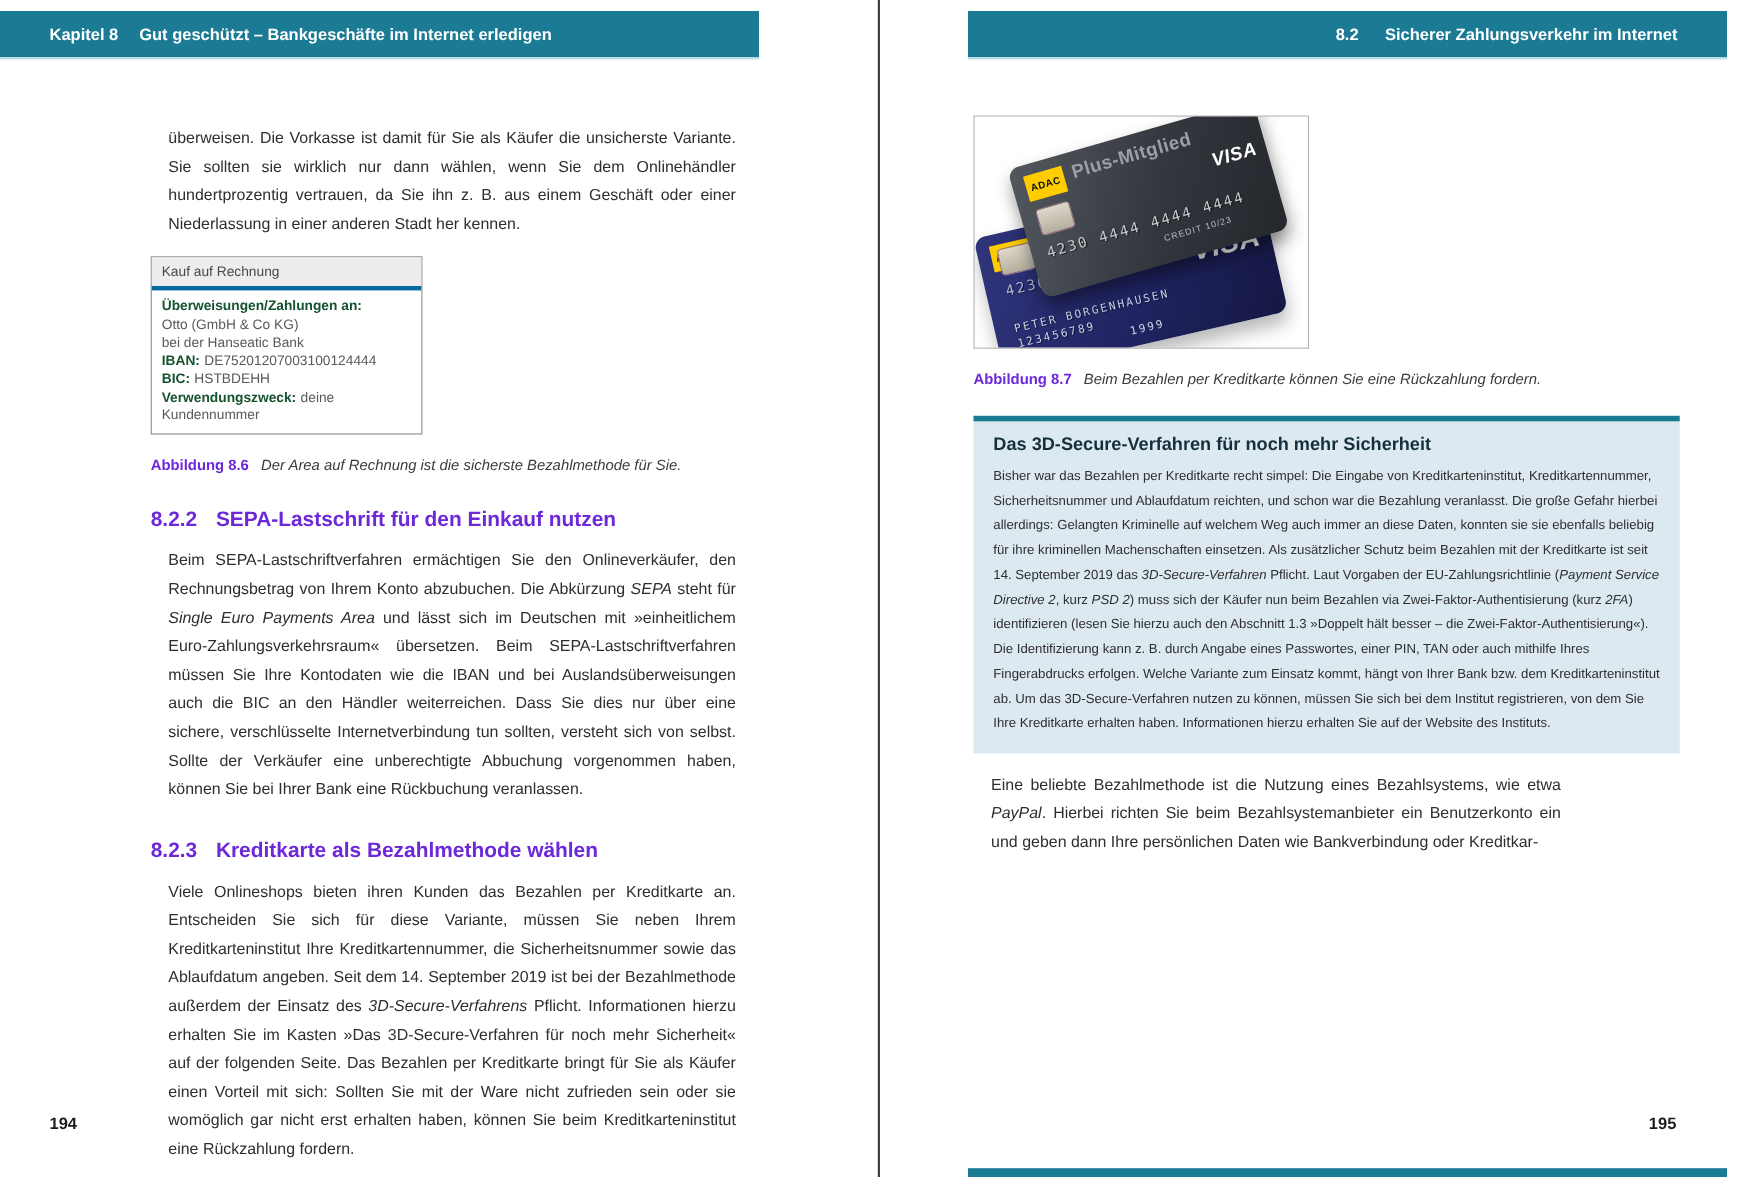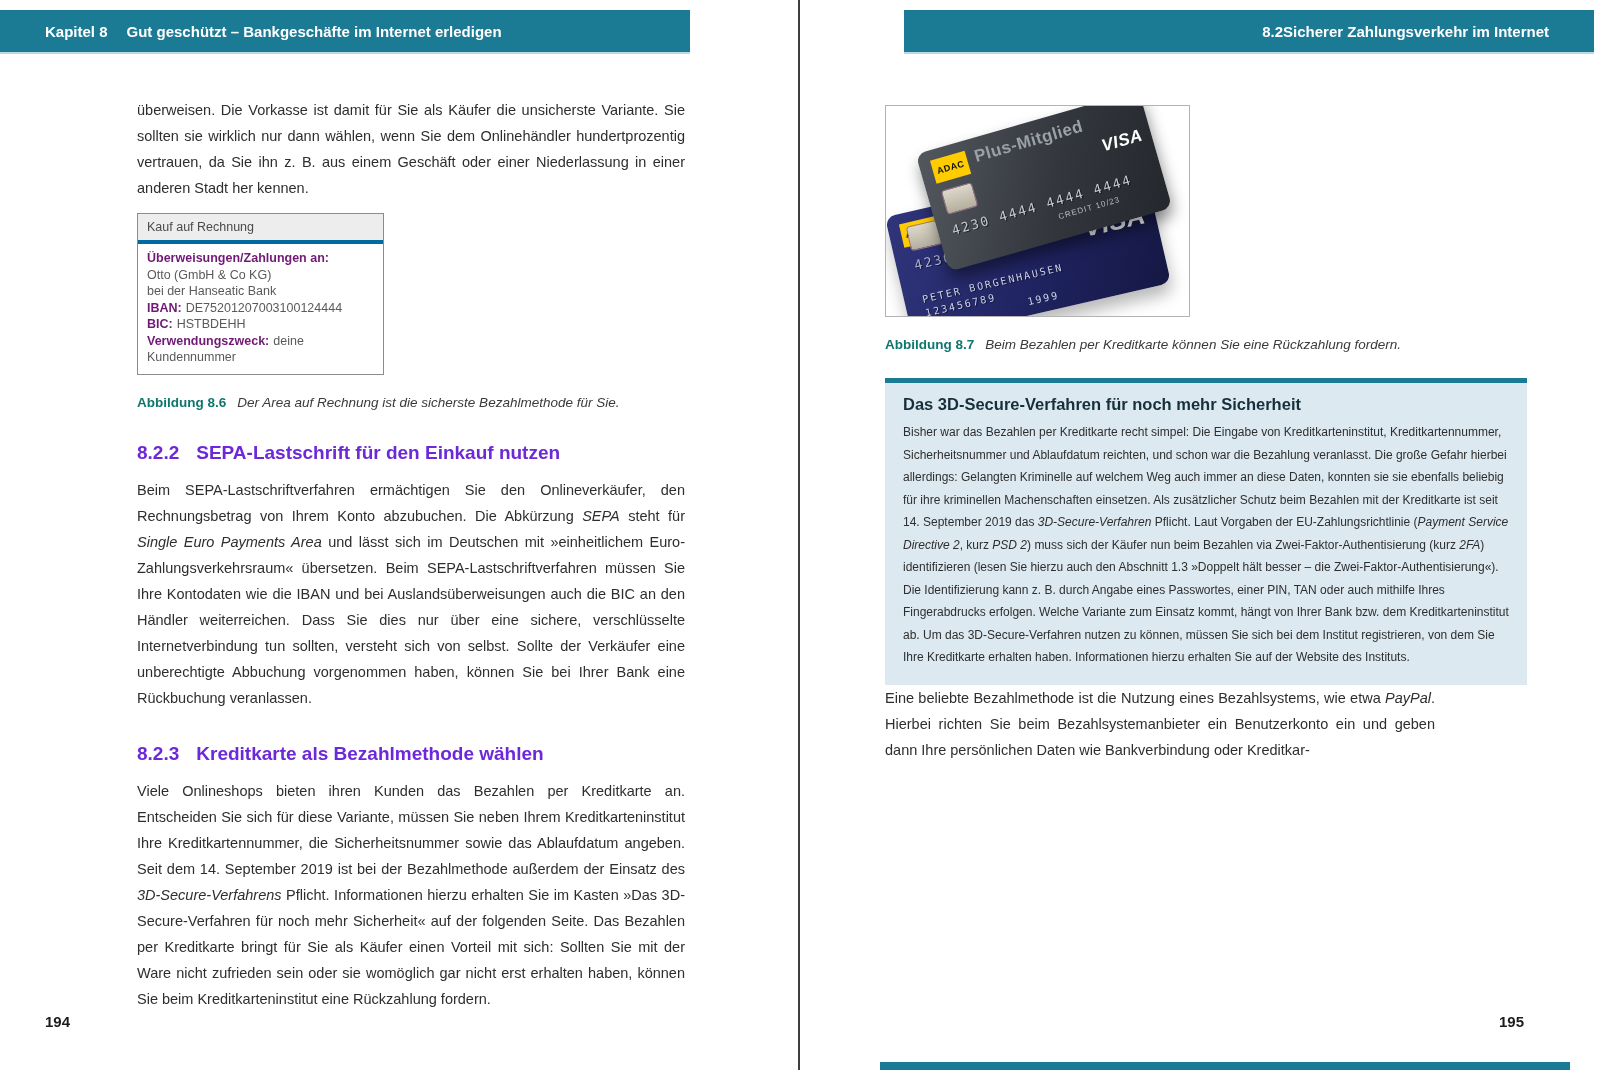--- a/index.html
+++ b/index.html
@@ -7,44 +7,44 @@
     position:relative;width:1600px;height:1070px;background:#fff;overflow:hidden;
     font-family:"Liberation Sans",sans-serif;color:#2e2e2e;
   }
   
   .runhead{
     position:absolute;top:10px;height:42px;background:#1b7b95;color:#fff;
     font-weight:bold;font-size:15px;display:flex;align-items:center;box-sizing:border-box;
   }
   .runhead::after{content:"";position:absolute;left:0;right:0;top:42px;height:2px;background:#b9dbe7;}
   .runhead-left{left:0;width:690px;padding-left:45px;gap:19px;}
-  .runhead-right{left:880px;width:690px;justify-content:flex-end;padding-right:45px;margin-left:24px;}
+  .runhead-right{left:880px;width:690px;justify-content:flex-end;padding-right:45px;gap:24px;}
   .divider{position:absolute;left:798px;top:0;width:2px;height:1070px;background:#3f3f3f;}
   .bottombar{position:absolute;left:880px;bottom:0;width:690px;height:8px;background:#1b7b95;}
   .folio{position:absolute;bottom:40px;font-size:15px;color:#1c1c1c;font-weight:bold;}
   .folio-left{left:45px;}
   .folio-right{right:76px;}
 
   
   .col-left{position:absolute;left:137px;top:97px;width:548px;}
   .col-right{position:absolute;left:885px;top:105px;width:550px;}
 
-  .body{font-size:14.5px;line-height:26px;margin:0;color:#2e2e2e;}
+  .body{font-size:14.5px;line-height:26px;margin:16px;color:#2e2e2e;}
   .just{text-align:justify;hyphens:auto;}
   .seg-i{font-style:italic;}
 
   
   .invoice-box{width:245px;border:1px solid #8c8c8c;margin-top:12px;background:#fff;}
   .invoice-head{background:#ededed;border-bottom:4px solid #0369a1;padding:6px 9px;font-size:12.5px;color:#4a4a4a;}
   .invoice-body{padding:6px 9px 8px;font-size:12.5px;line-height:16.5px;color:#5a5a5a;}
-  .invoice-body b{color:#701a75;}
+  .invoice-body b{color:#14532d;}
   .invoice-body b.lbl{margin-right:4px;}
 
   .caption{margin:20px 0 0;font-size:13.5px;white-space:nowrap;}
-  .caption b{color:#0f766e;margin-right:11px;}
+  .caption b{color:#6d28d9;margin-right:11px;}
   .caption i{color:#3a3a3a;}
 
   .sect{margin:32px 0 0;font-size:19px;color:#6d28d9;display:flex;gap:17px;font-weight:bold;white-space:nowrap;}
   .sect .num{flex:0 0 auto;}
   .sect + .body{margin-top:13px;}
 
   
   .photo-frame{margin:0;width:303px;height:210px;border:1px solid #b3b3b3;position:relative;overflow:hidden;background:#fff;}
   .card{position:absolute;border-radius:10px;}
   .card-blue{left:10px;top:80px;width:264px;height:128px;transform:rotate(-13deg);

